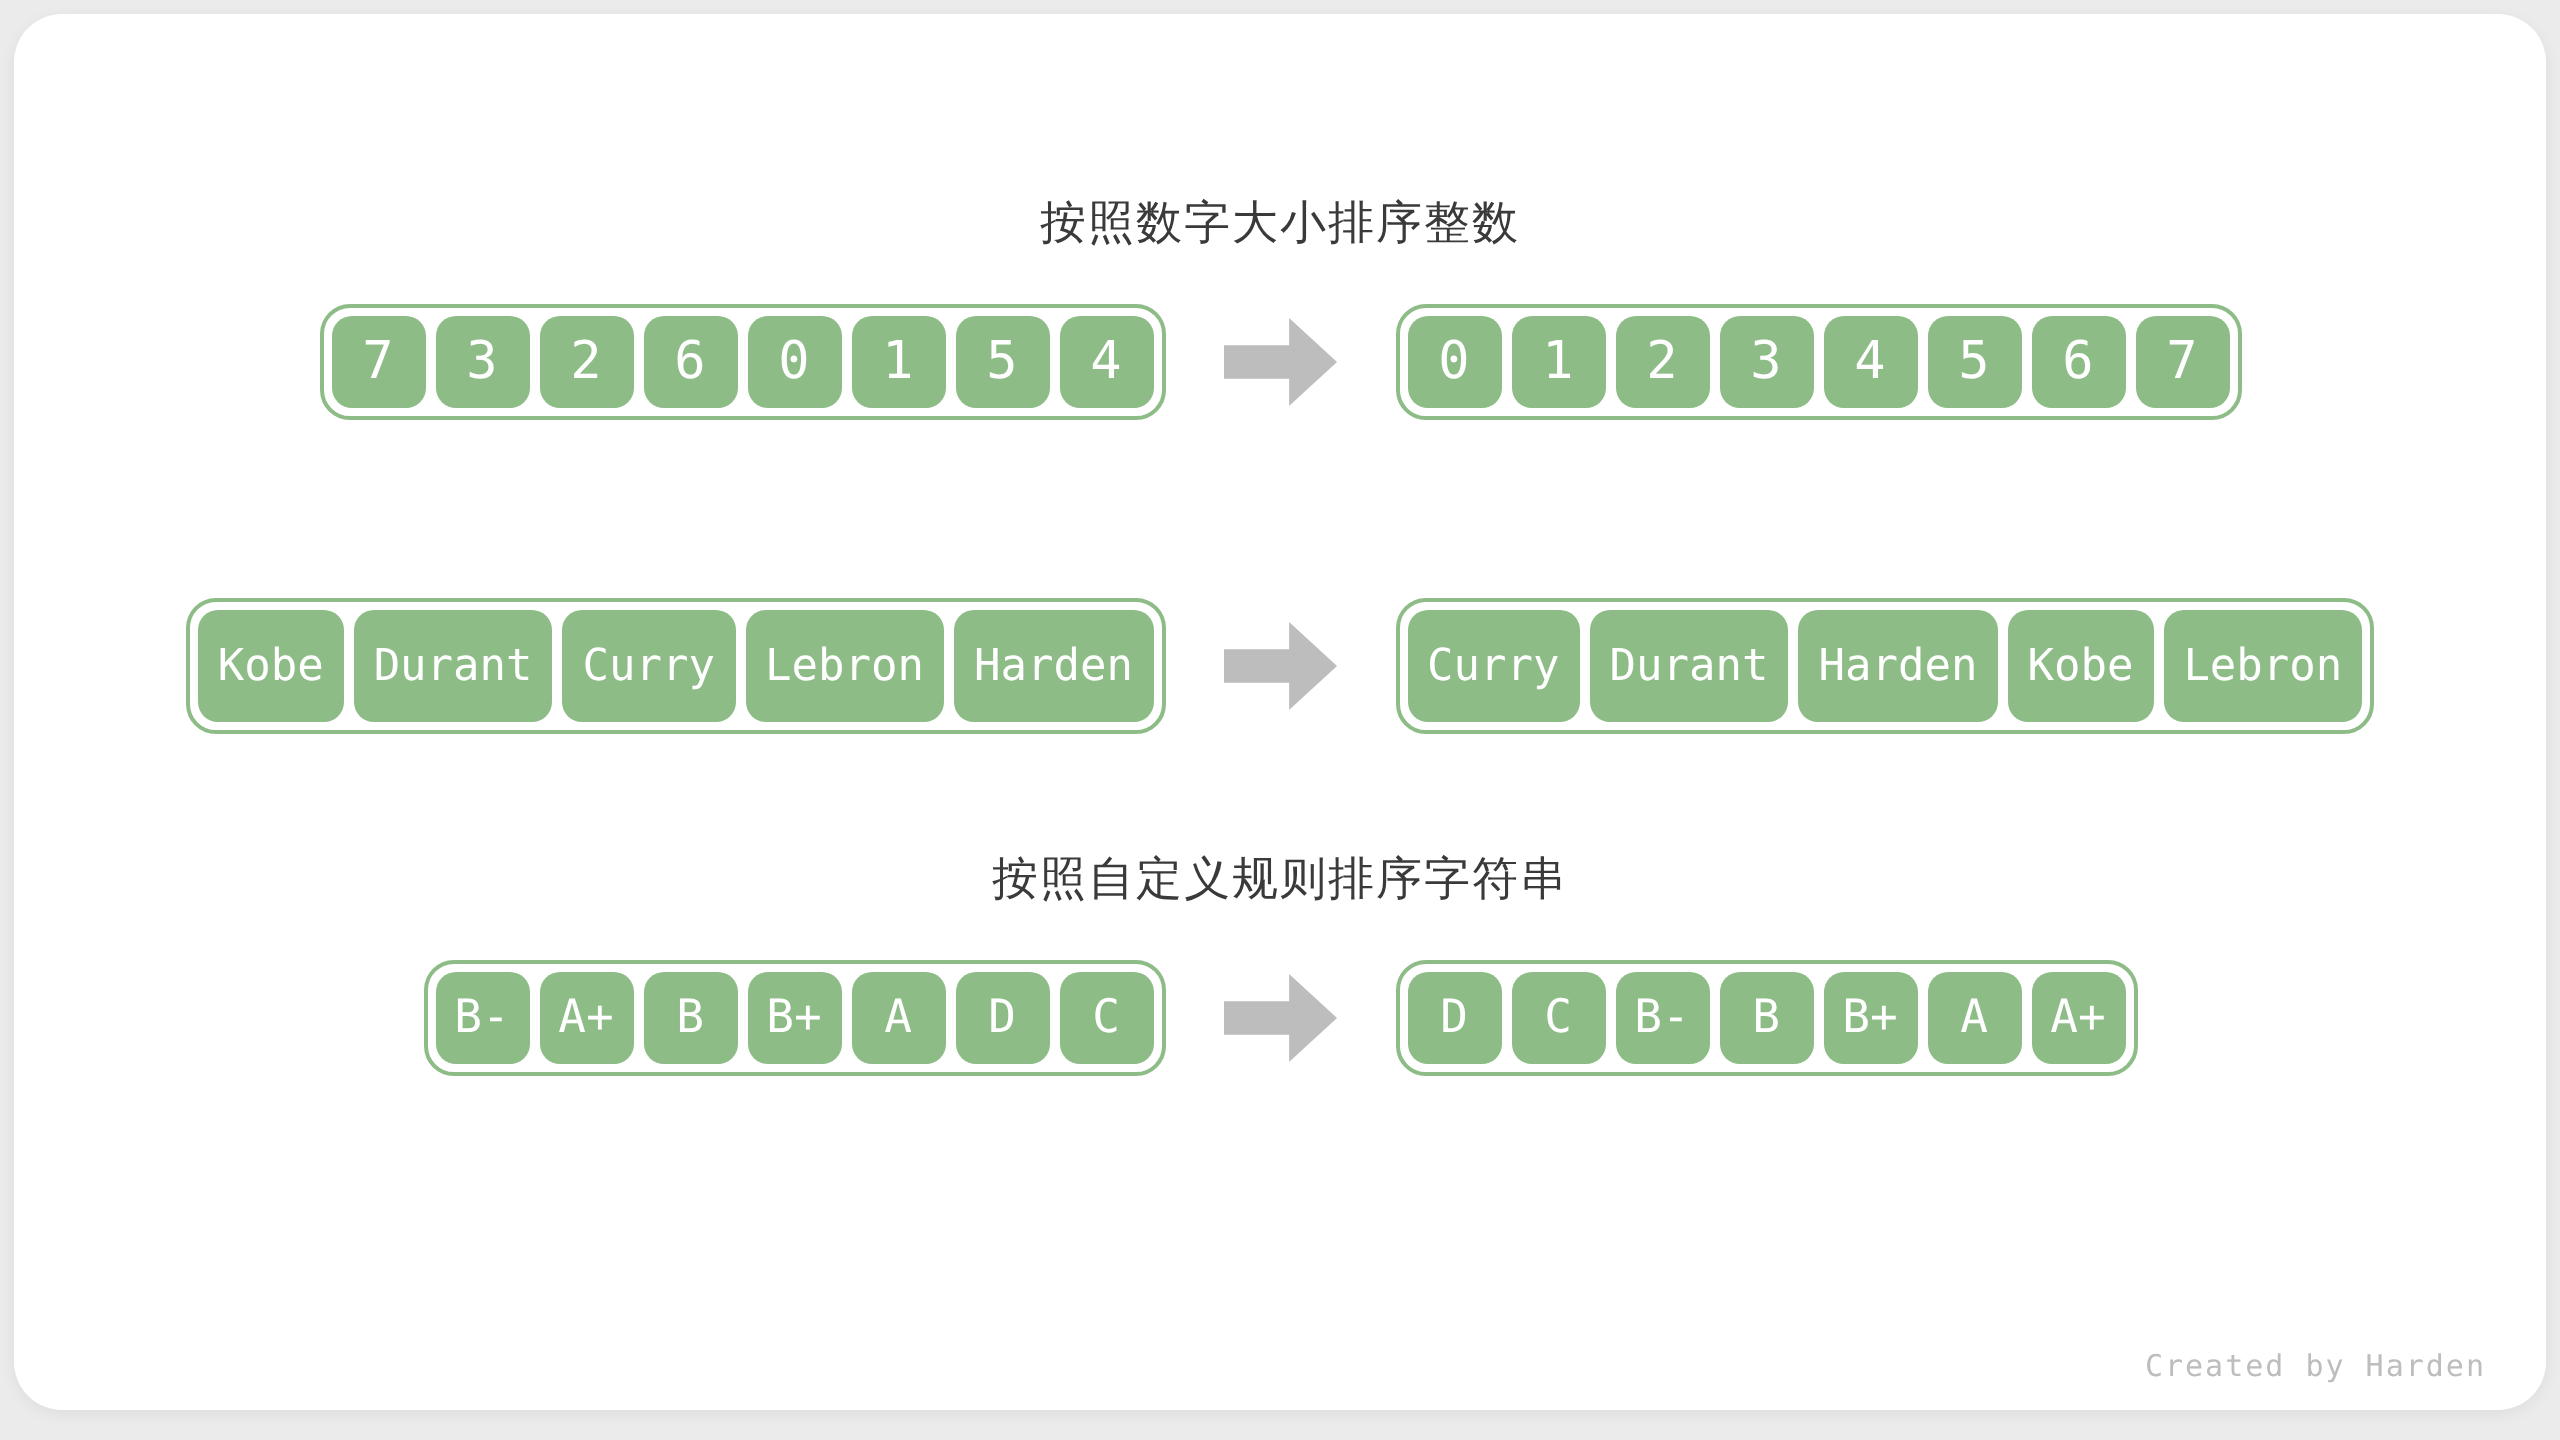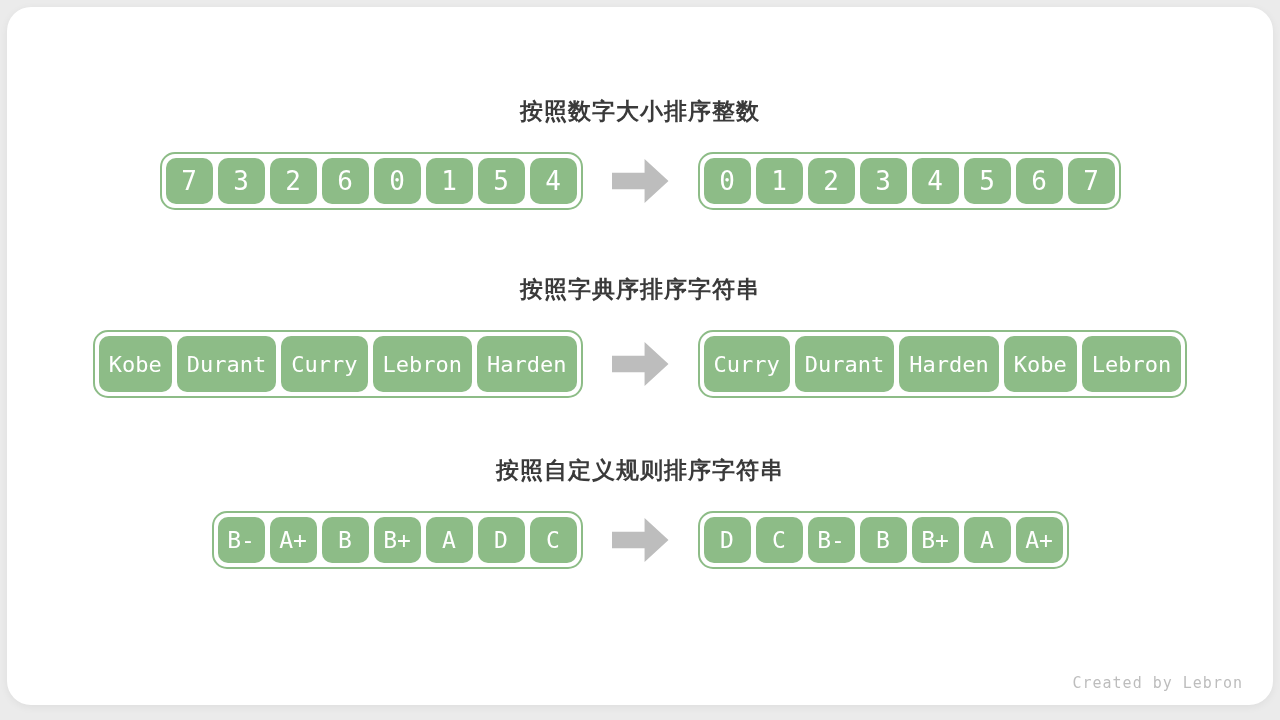--- a/index.html
+++ b/index.html
@@ -28,21 +28,21 @@
   .section {
     display: flex;
     flex-direction: column;
     align-items: center;
   }
   .section-0 { padding-top: 89px; }
   .section-1 { padding-top: 64px; }
   .section-2 { padding-top: 57px; }
   .title {
     font-size: 23px;
-    font-weight: 700;
+    font-weight: 400;
     color: var(--title);
     letter-spacing: 1px;
   }
   .flow {
     display: flex;
     align-items: center;
     gap: 29px;
     margin-top: 25px;
   }
   .array {
@@ -108,21 +108,20 @@
           <div class="cell">3</div>
           <div class="cell">4</div>
           <div class="cell">5</div>
           <div class="cell">6</div>
           <div class="cell">7</div>
         </div>
     </div>
   </section>
 
   <section class="section section-1">
-    <h2 class="title">按照字典序排序字符串</h2>
     <div class="flow">
       <div class="array">
           <div class="cell">Kobe</div>
           <div class="cell">Durant</div>
           <div class="cell">Curry</div>
           <div class="cell">Lebron</div>
           <div class="cell">Harden</div>
         </div>
       <div class="arrow"></div>
       <div class="array">
@@ -153,14 +152,14 @@
           <div class="cell">C</div>
           <div class="cell">B-</div>
           <div class="cell">B</div>
           <div class="cell">B+</div>
           <div class="cell">A</div>
           <div class="cell">A+</div>
         </div>
     </div>
   </section>
 
-  <div class="footer">Created by Lebron</div>
+  <div class="footer">Created by Harden</div>
 </div>
 
 </body></html>

